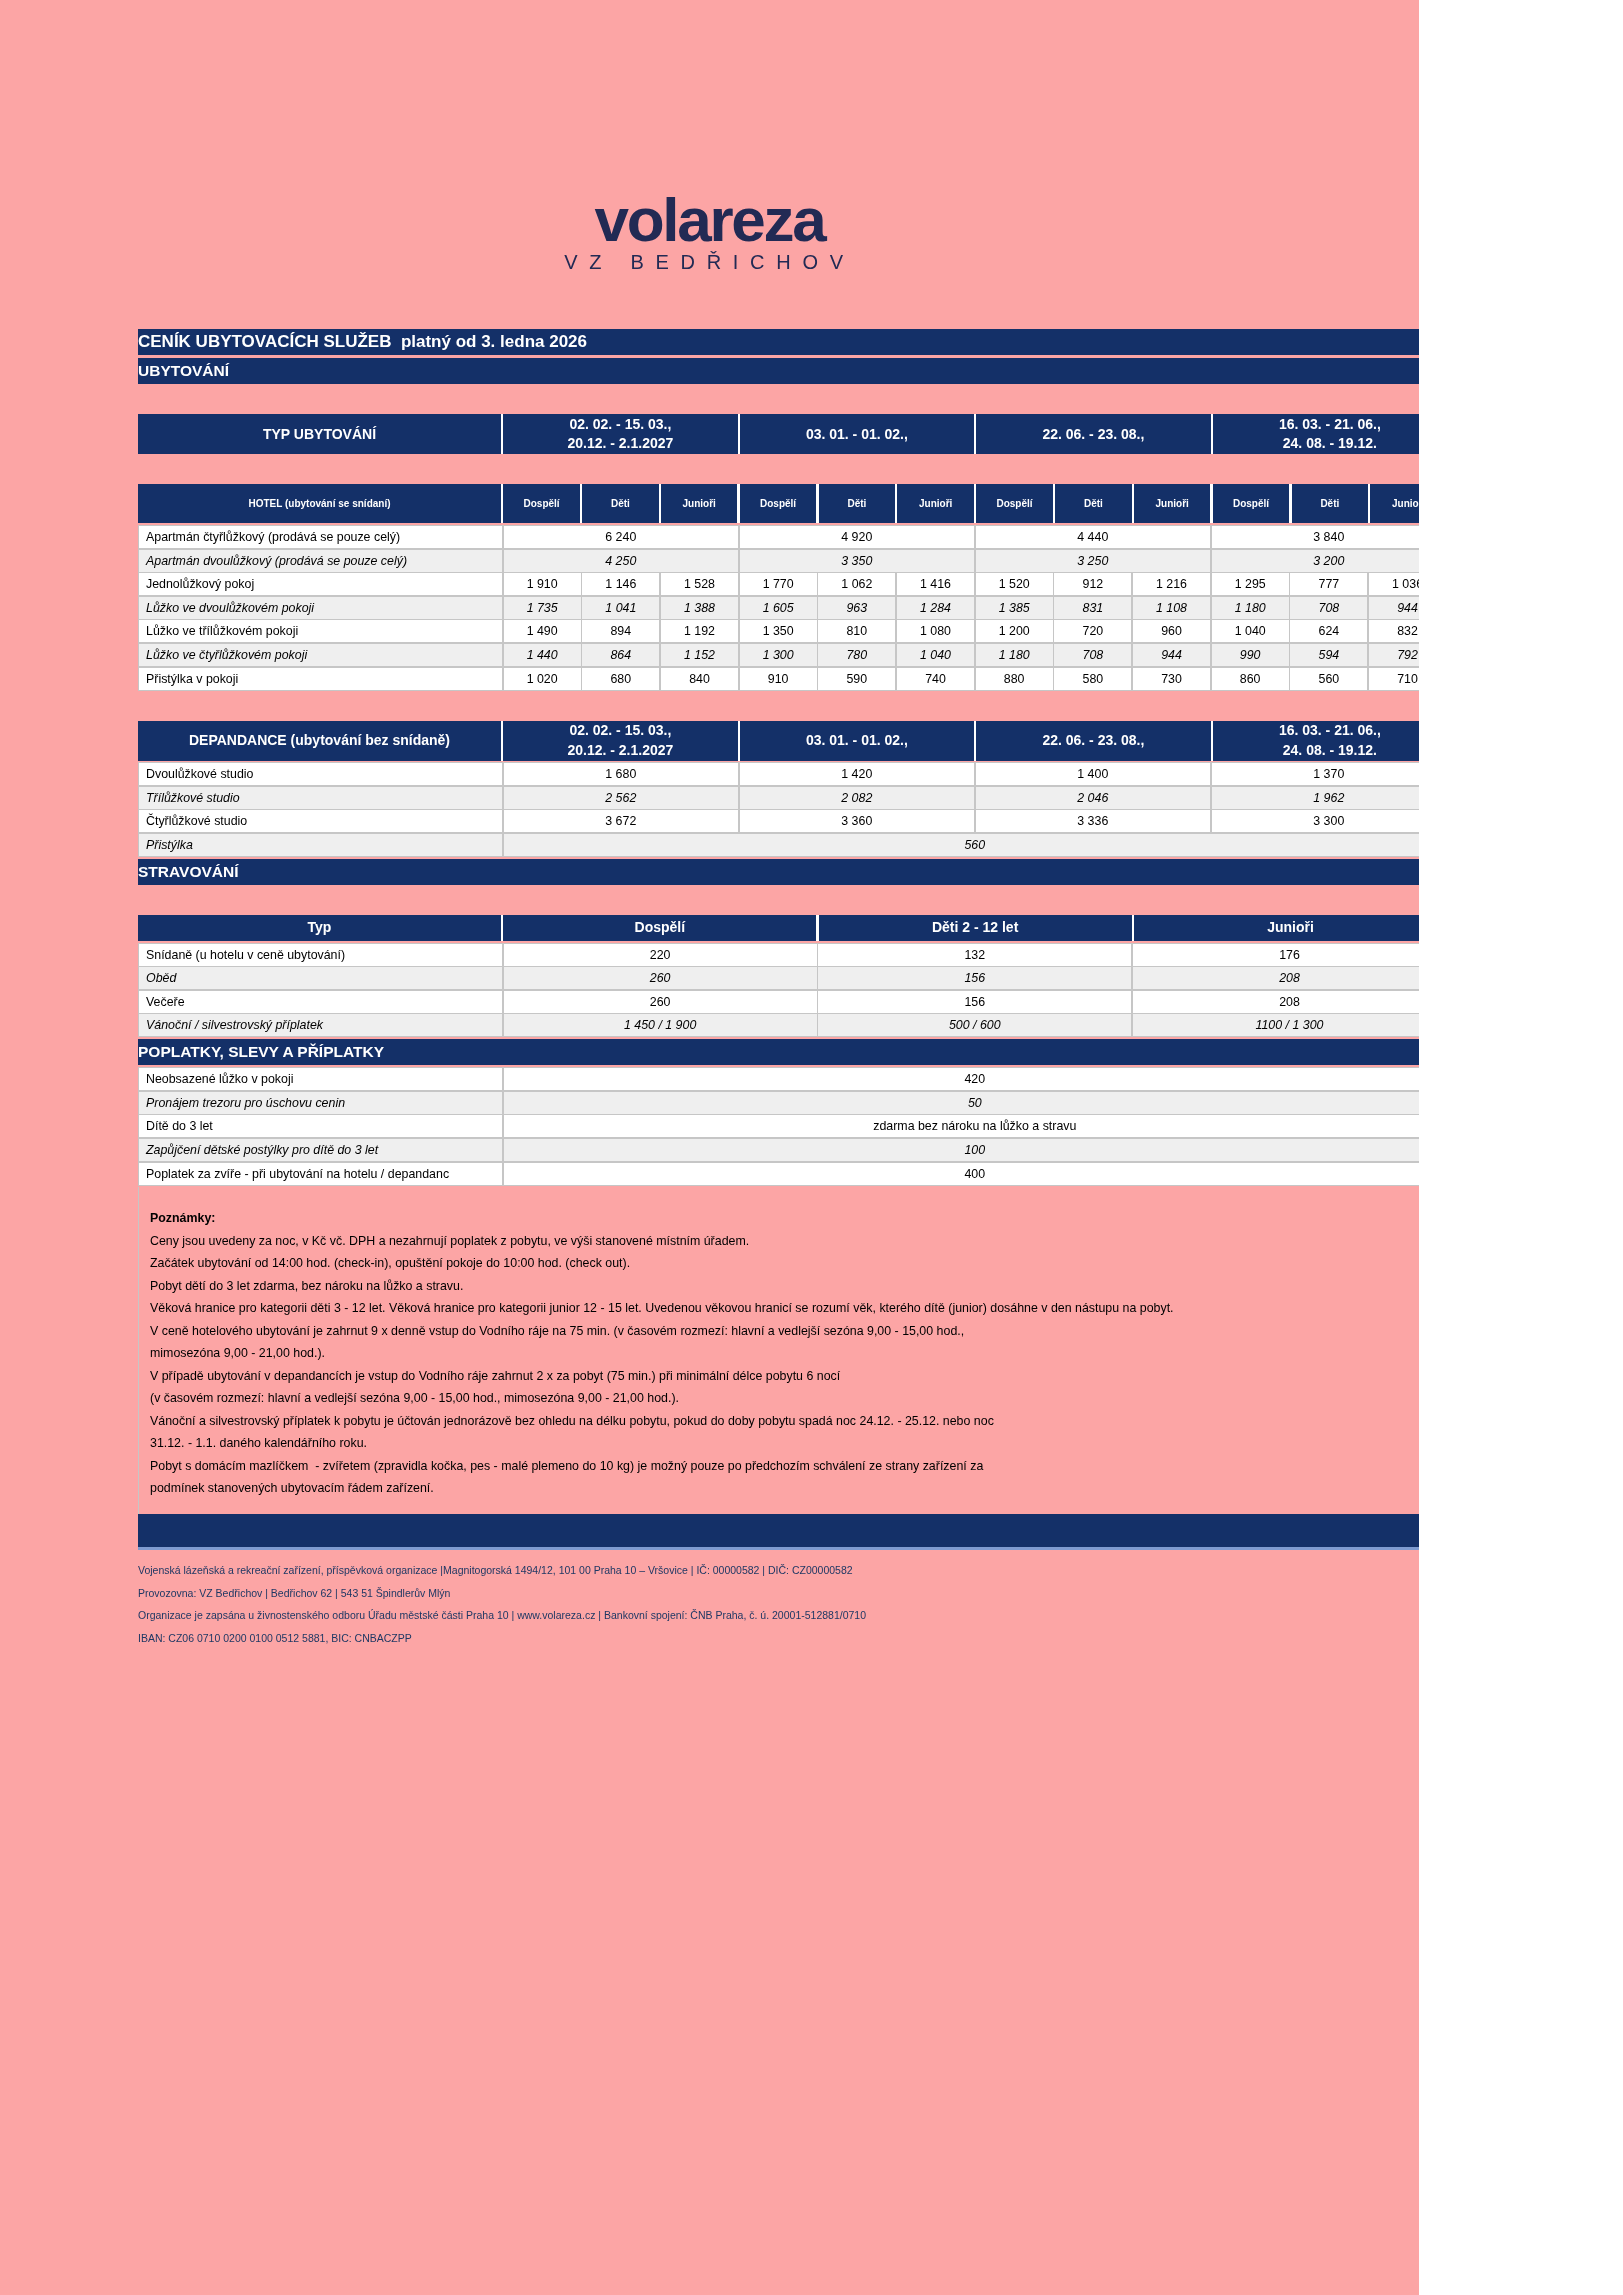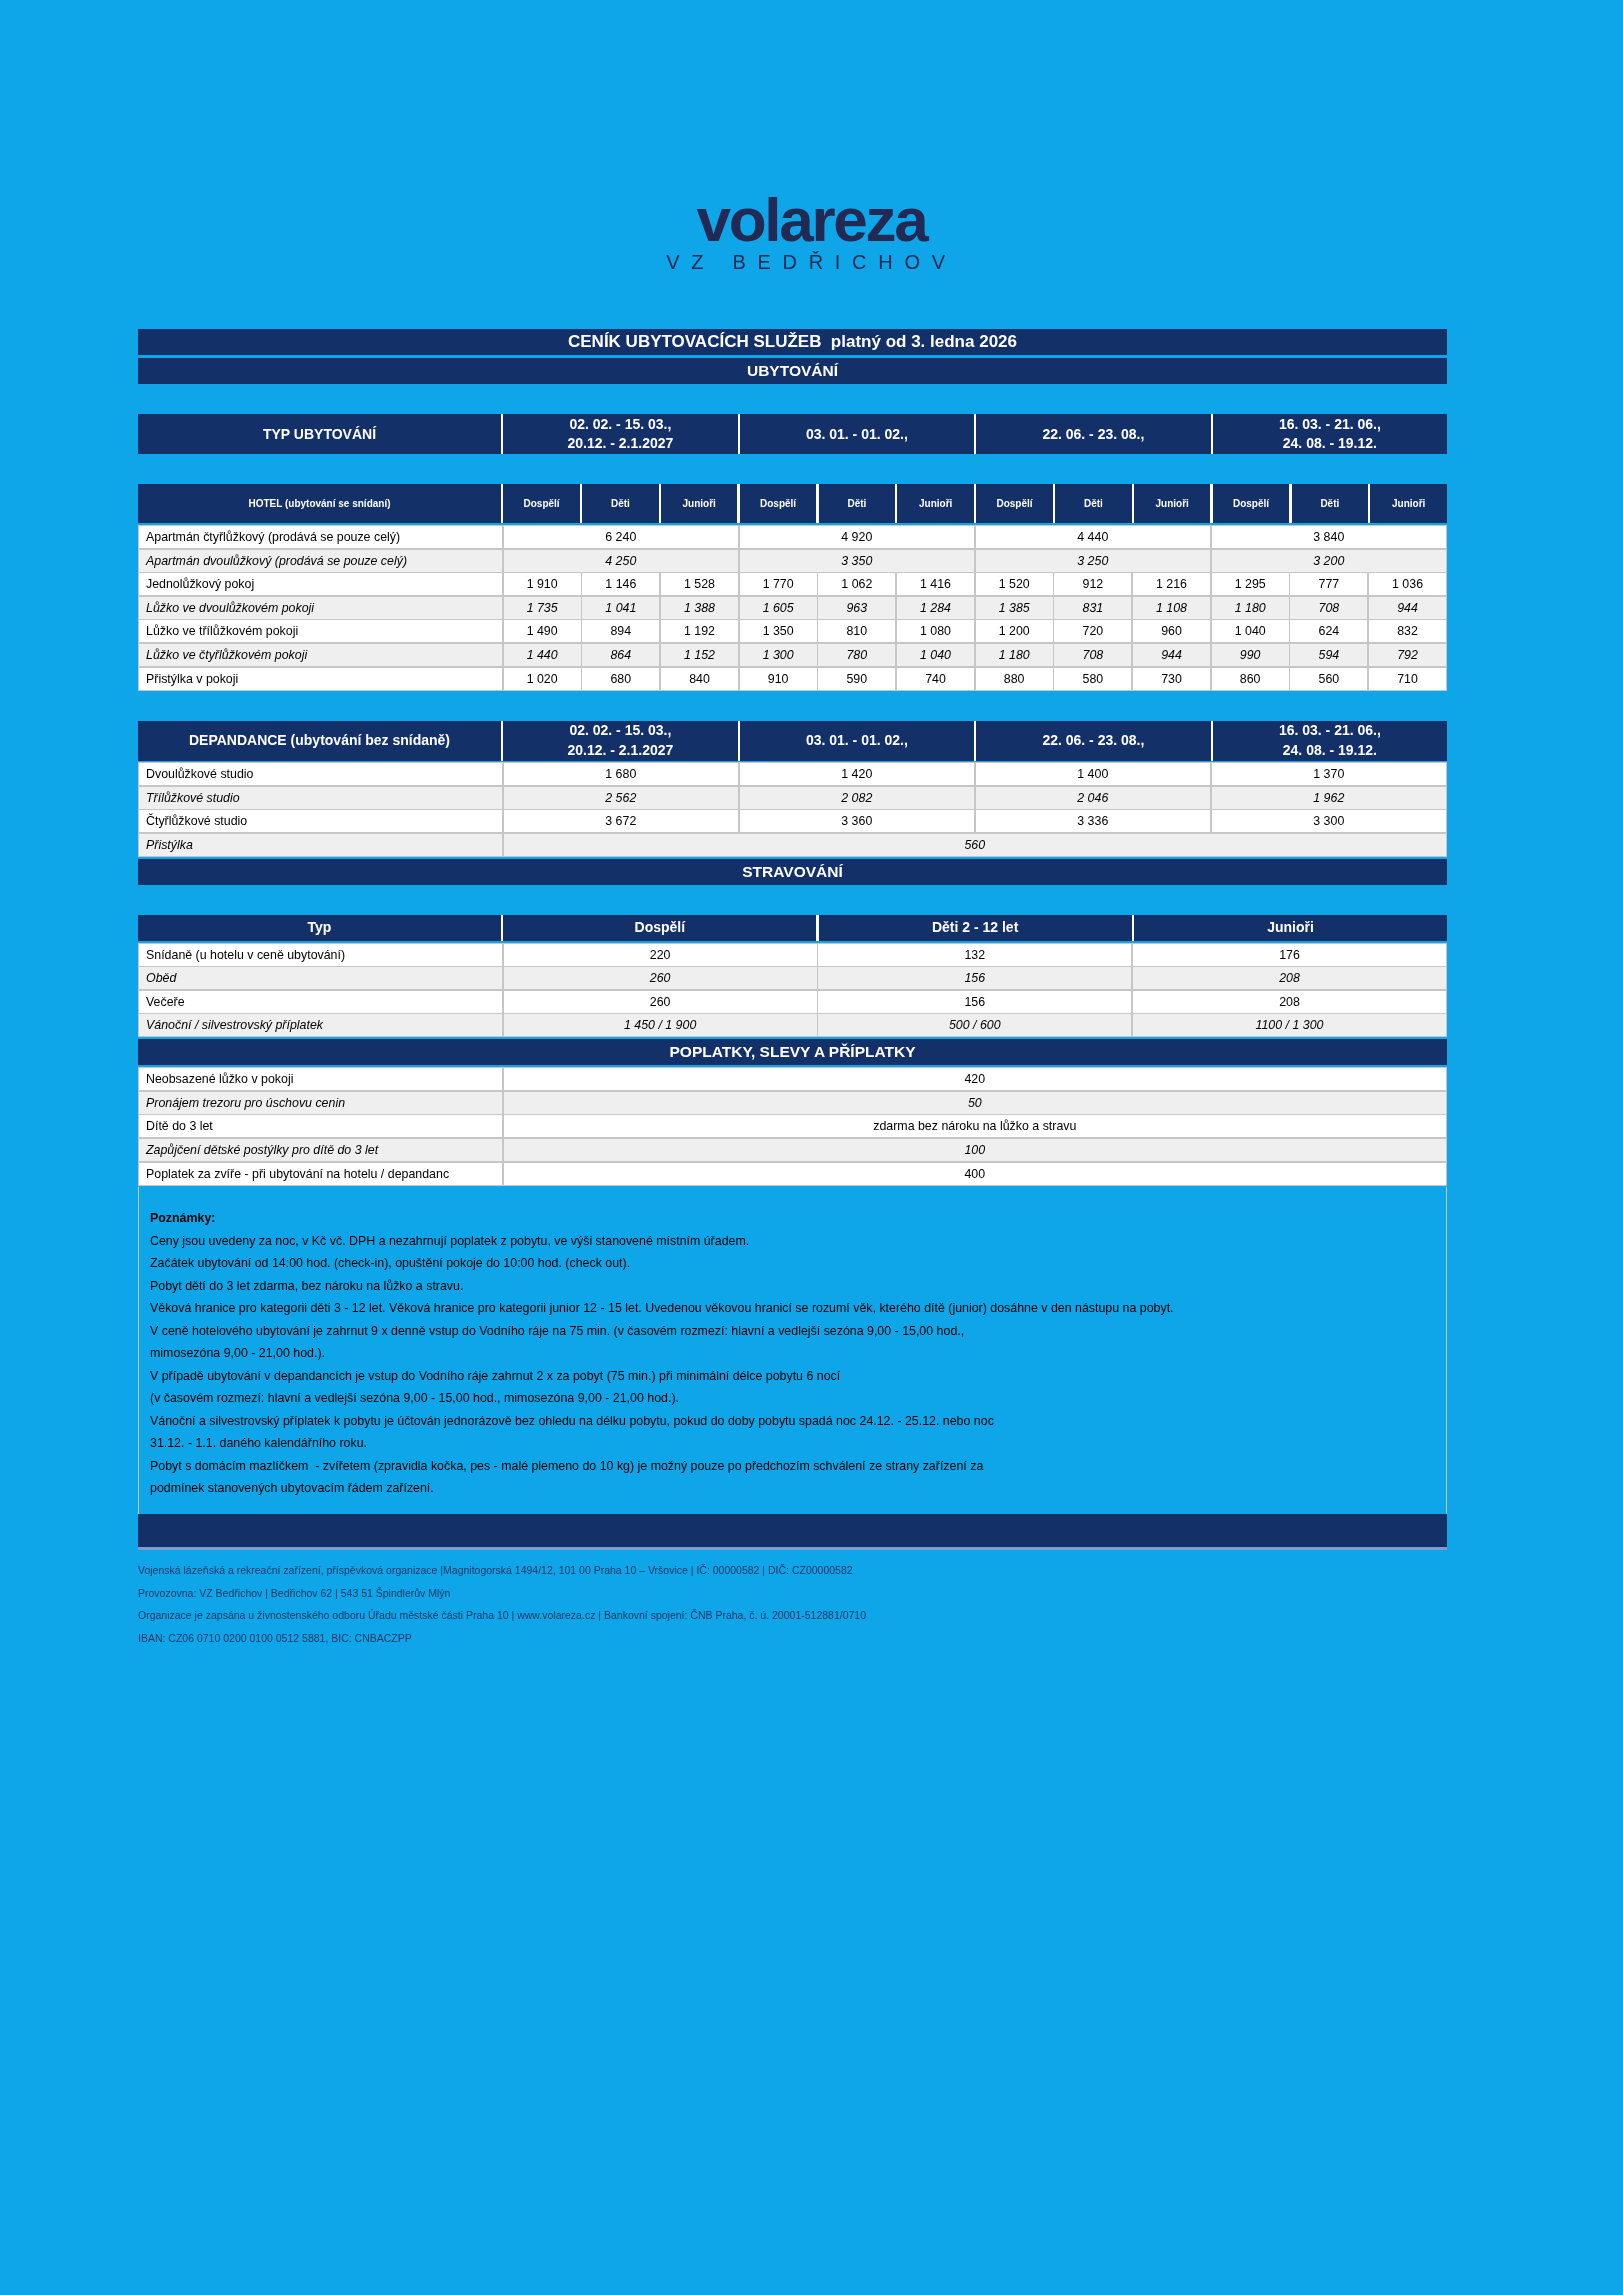--- a/index.html
+++ b/index.html
@@ -1,26 +1,26 @@
 <!DOCTYPE html>
 <html style="font-size:12.4px"><head>
 <meta charset="utf-8">
 <style>
   html,body{margin:0;padding:0;background:#ffffff;}
-  .page{position:relative;width:1623px;height:2295px;background:#0ea5e9;
+  .page{position:relative;width:1419px;height:2295px;background:#fca5a5;
         font-family:"Liberation Sans",sans-serif;overflow:hidden;color:#000;}
 
   
   .logo{position:absolute;top:194px;left:0;width:100%;text-align:center;color:#222A54;}
   .brand{font-size:62px;font-weight:bold;letter-spacing:-2.3px;line-height:51px;}
   .brand-sub{margin-top:6.2px;font-size:20px;letter-spacing:11.7px;line-height:22px;}
 
   
   .tbl{position:absolute;left:138px;top:329px;width:1309px;}
-  .bar{background:#143068;color:#fff;font-weight:bold;text-align:center;
+  .bar{background:#143068;color:#fff;font-weight:bold;text-align:left;
        height:26.4px;line-height:26.4px;font-size:15.5px;margin-bottom:3.1px;}
   .bar.title{font-size:17px;white-space:pre;}
   .bar.section{height:26px;line-height:26px;margin-bottom:2.3px;}
   .bar.bottom{height:33px;margin-bottom:0;border-bottom:3.1px solid #7f9bd0;}
 
   .hrow{display:flex;gap:2.3px;background:#fff;margin-bottom:1.6px;margin-top:30px;}
   .hrow .hcell{background:#143068;color:#fff;font-weight:bold;display:flex;
                flex-direction:column;align-items:center;justify-content:center;
                font-size:14px;line-height:19.4px;text-align:center;}
   .hrow .label{width:363px;flex:none;}

